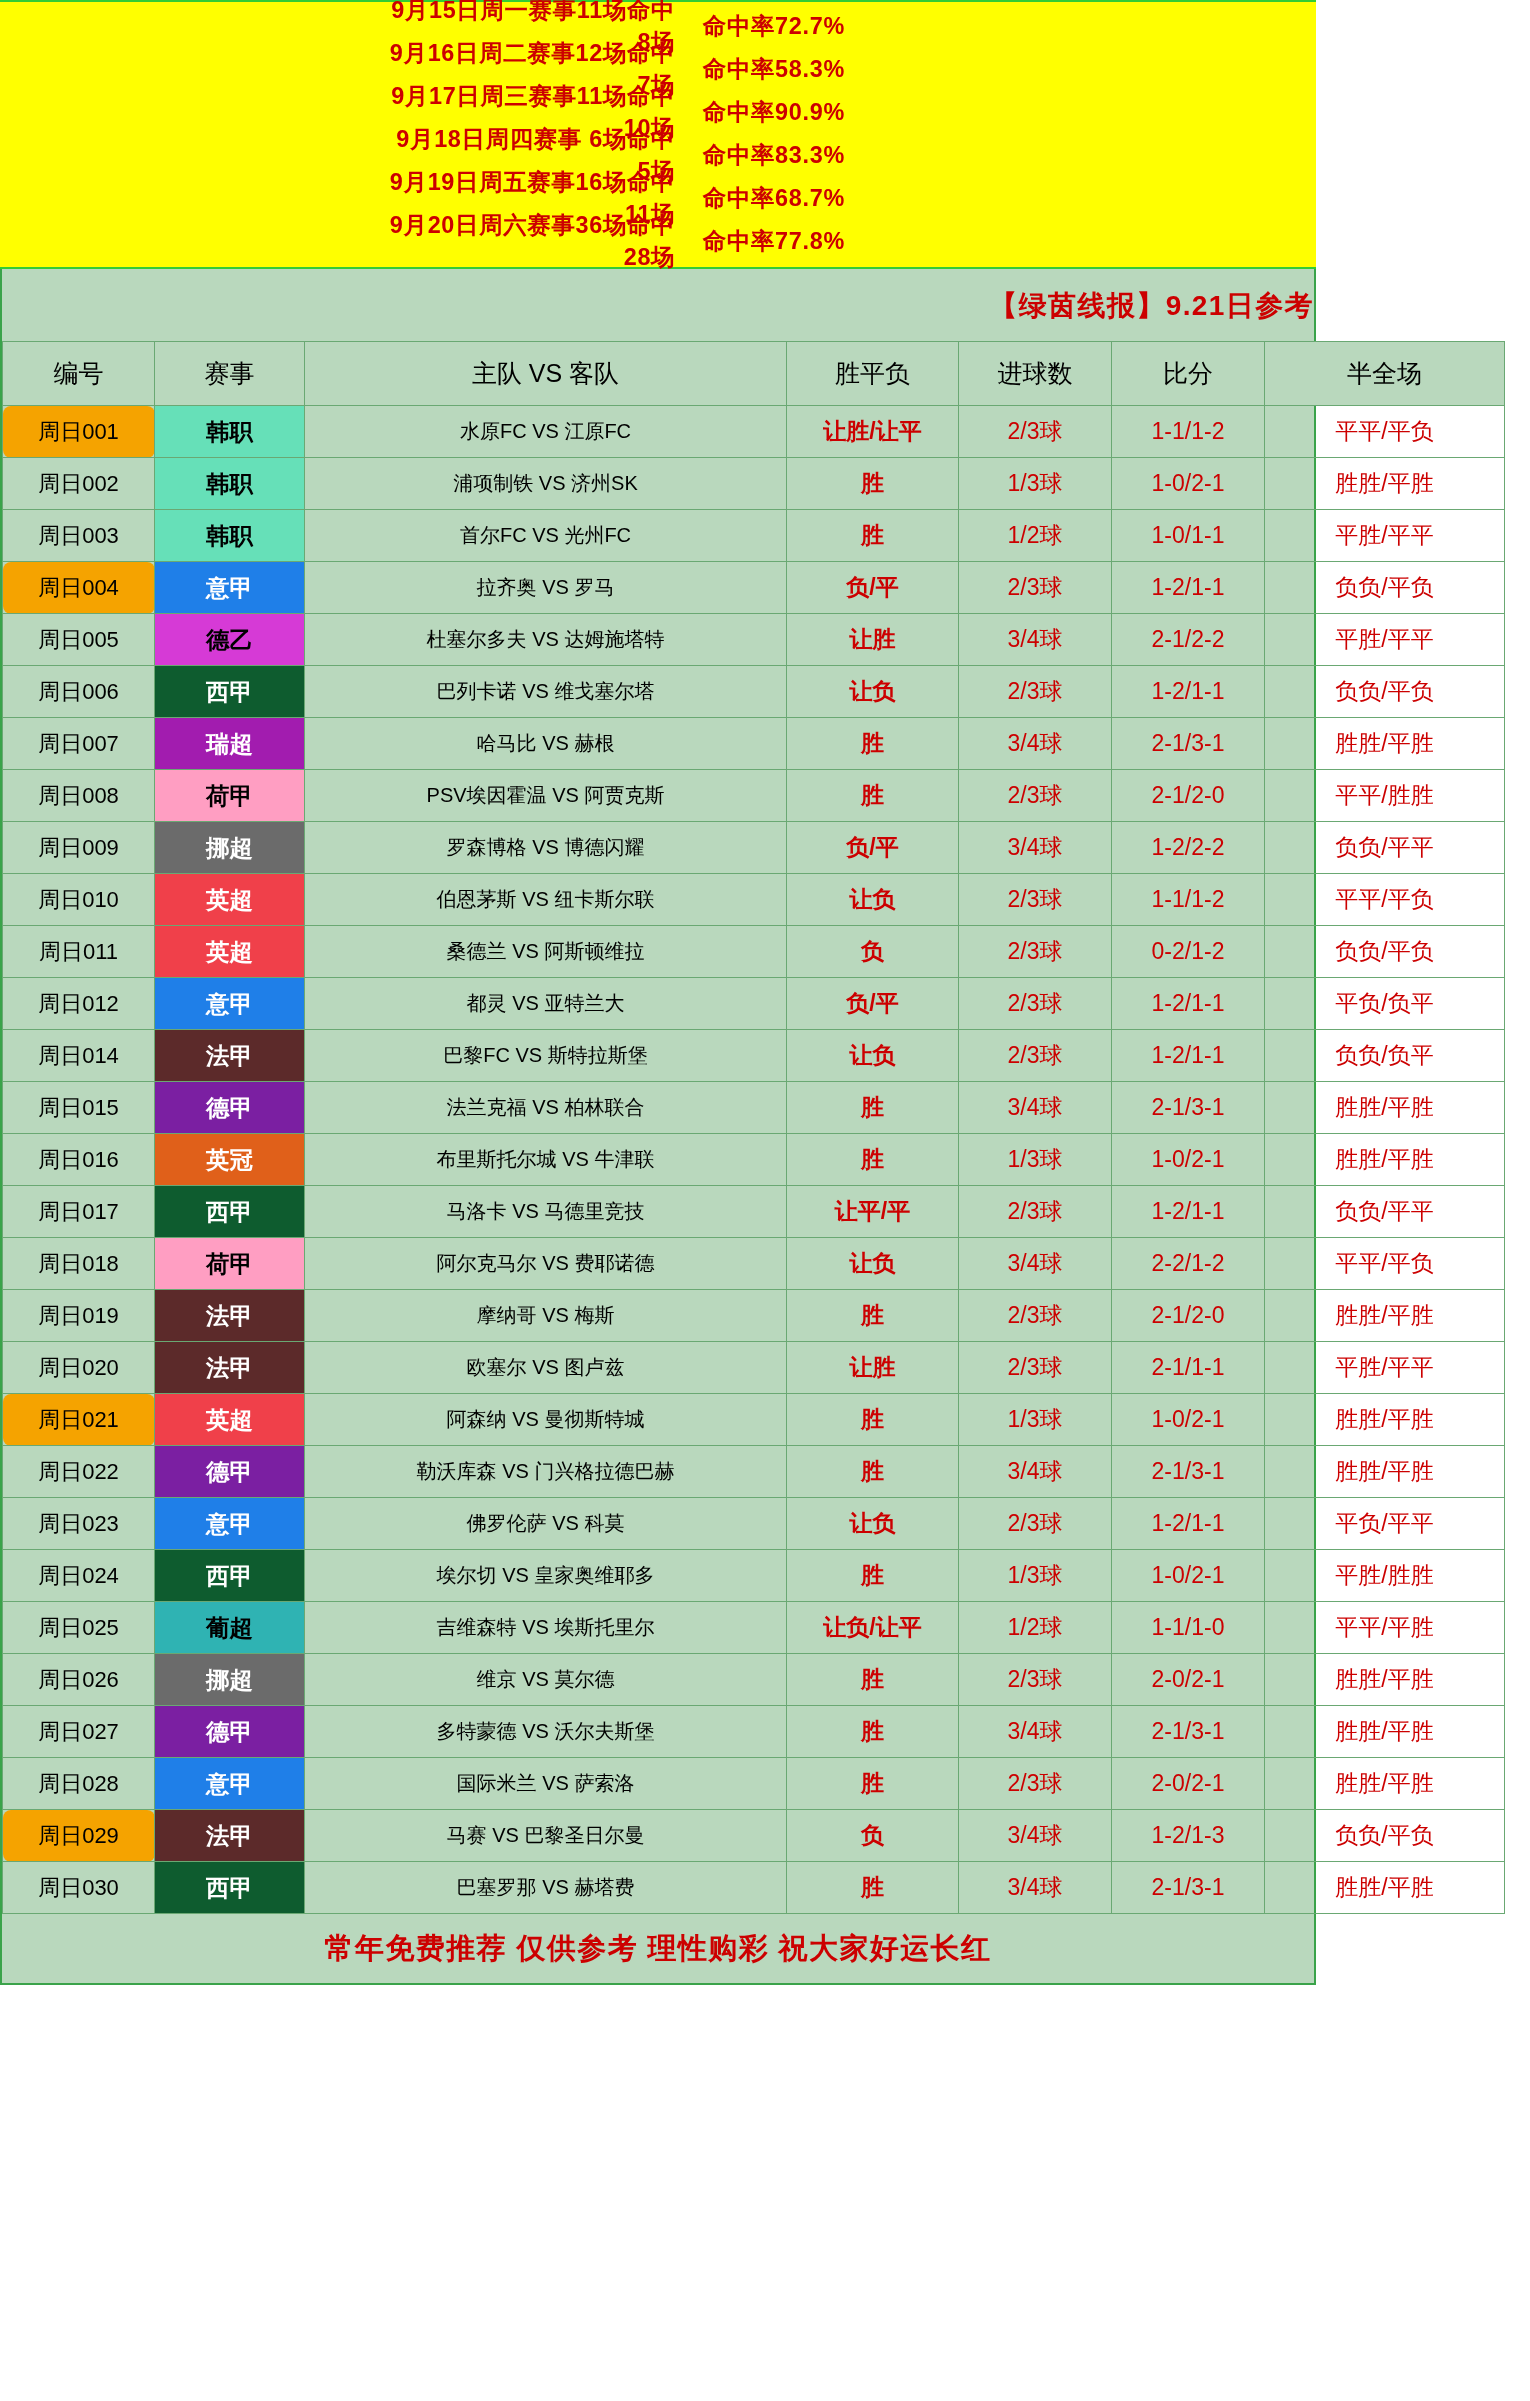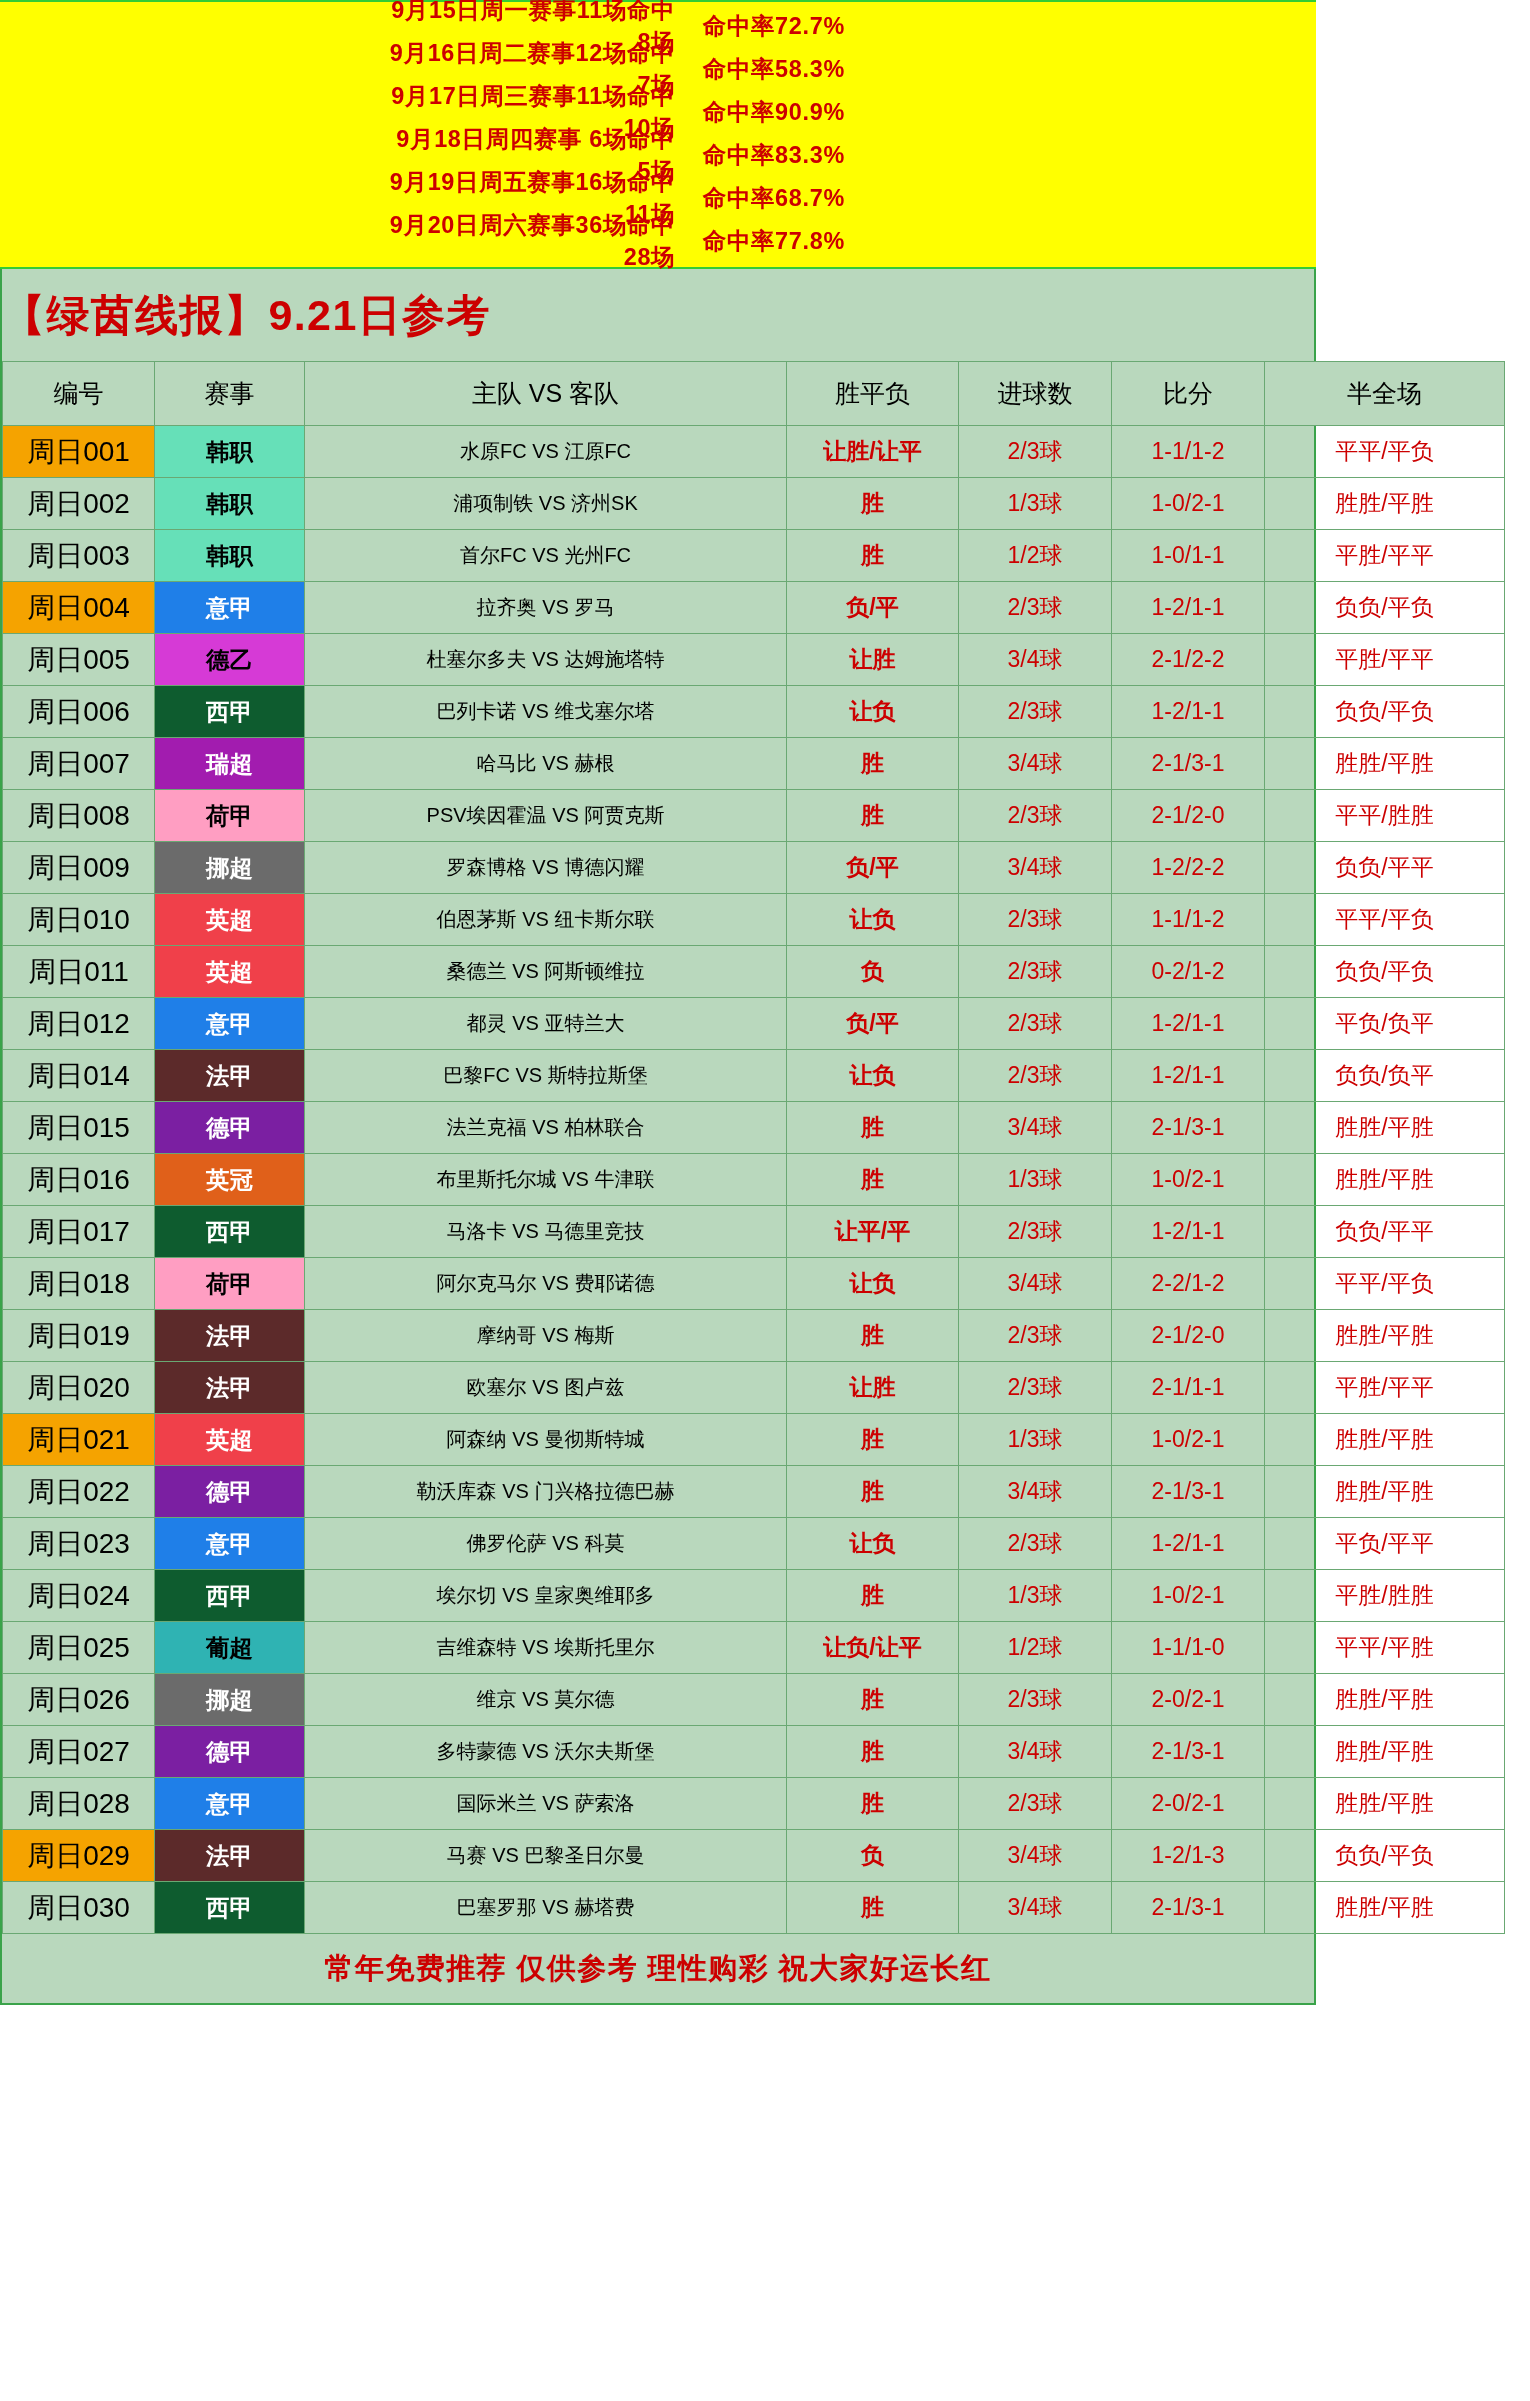--- a/index.html
+++ b/index.html
@@ -31,22 +31,22 @@
   .stat-row .seg-rate{width:227px;text-align:left;padding-left:27.6px;}
 
   
   .board{
     background:#b9d8bd;
     border:2.1px solid #3aa34a;
     border-top:none;
     box-sizing:border-box;
   }
   .title{
-    text-align:left;
-    font-size:43px;
+    text-align:right;
+    font-size:28px;
     font-weight:bold;
     color:#cc0000;
     padding:18px 0 16.5px 0;
     letter-spacing:1.4px;
   }
   table{
     border-collapse:collapse;
     width:100%;
     table-layout:fixed;
   }
@@ -66,21 +66,21 @@
     background:#b9d8bd;
   }
   col.c-id{width:152px;}
   col.c-league{width:150px;}
   col.c-match{width:482px;}
   col.c-spf{width:172px;}
   col.c-goals{width:153px;}
   col.c-score{width:153px;}
   col.c-half{width:240px;}
 
-  td.id{font-size:28px;}
+  td.id{font-size:22px;border-radius:8px;}
   td.league{font-size:23.4px;font-weight:bold;}
   td.match{font-size:20px;}
   td.spf{color:#cc0000;font-weight:bold;font-size:23px;}
   td.goals{color:#cc0000;font-size:23px;}
   td.score{color:#cc0000;font-size:23px;}
   td.half{color:#cc0000;font-size:23px;}
 
   .footer{
     text-align:center;
     color:#cc0000;

